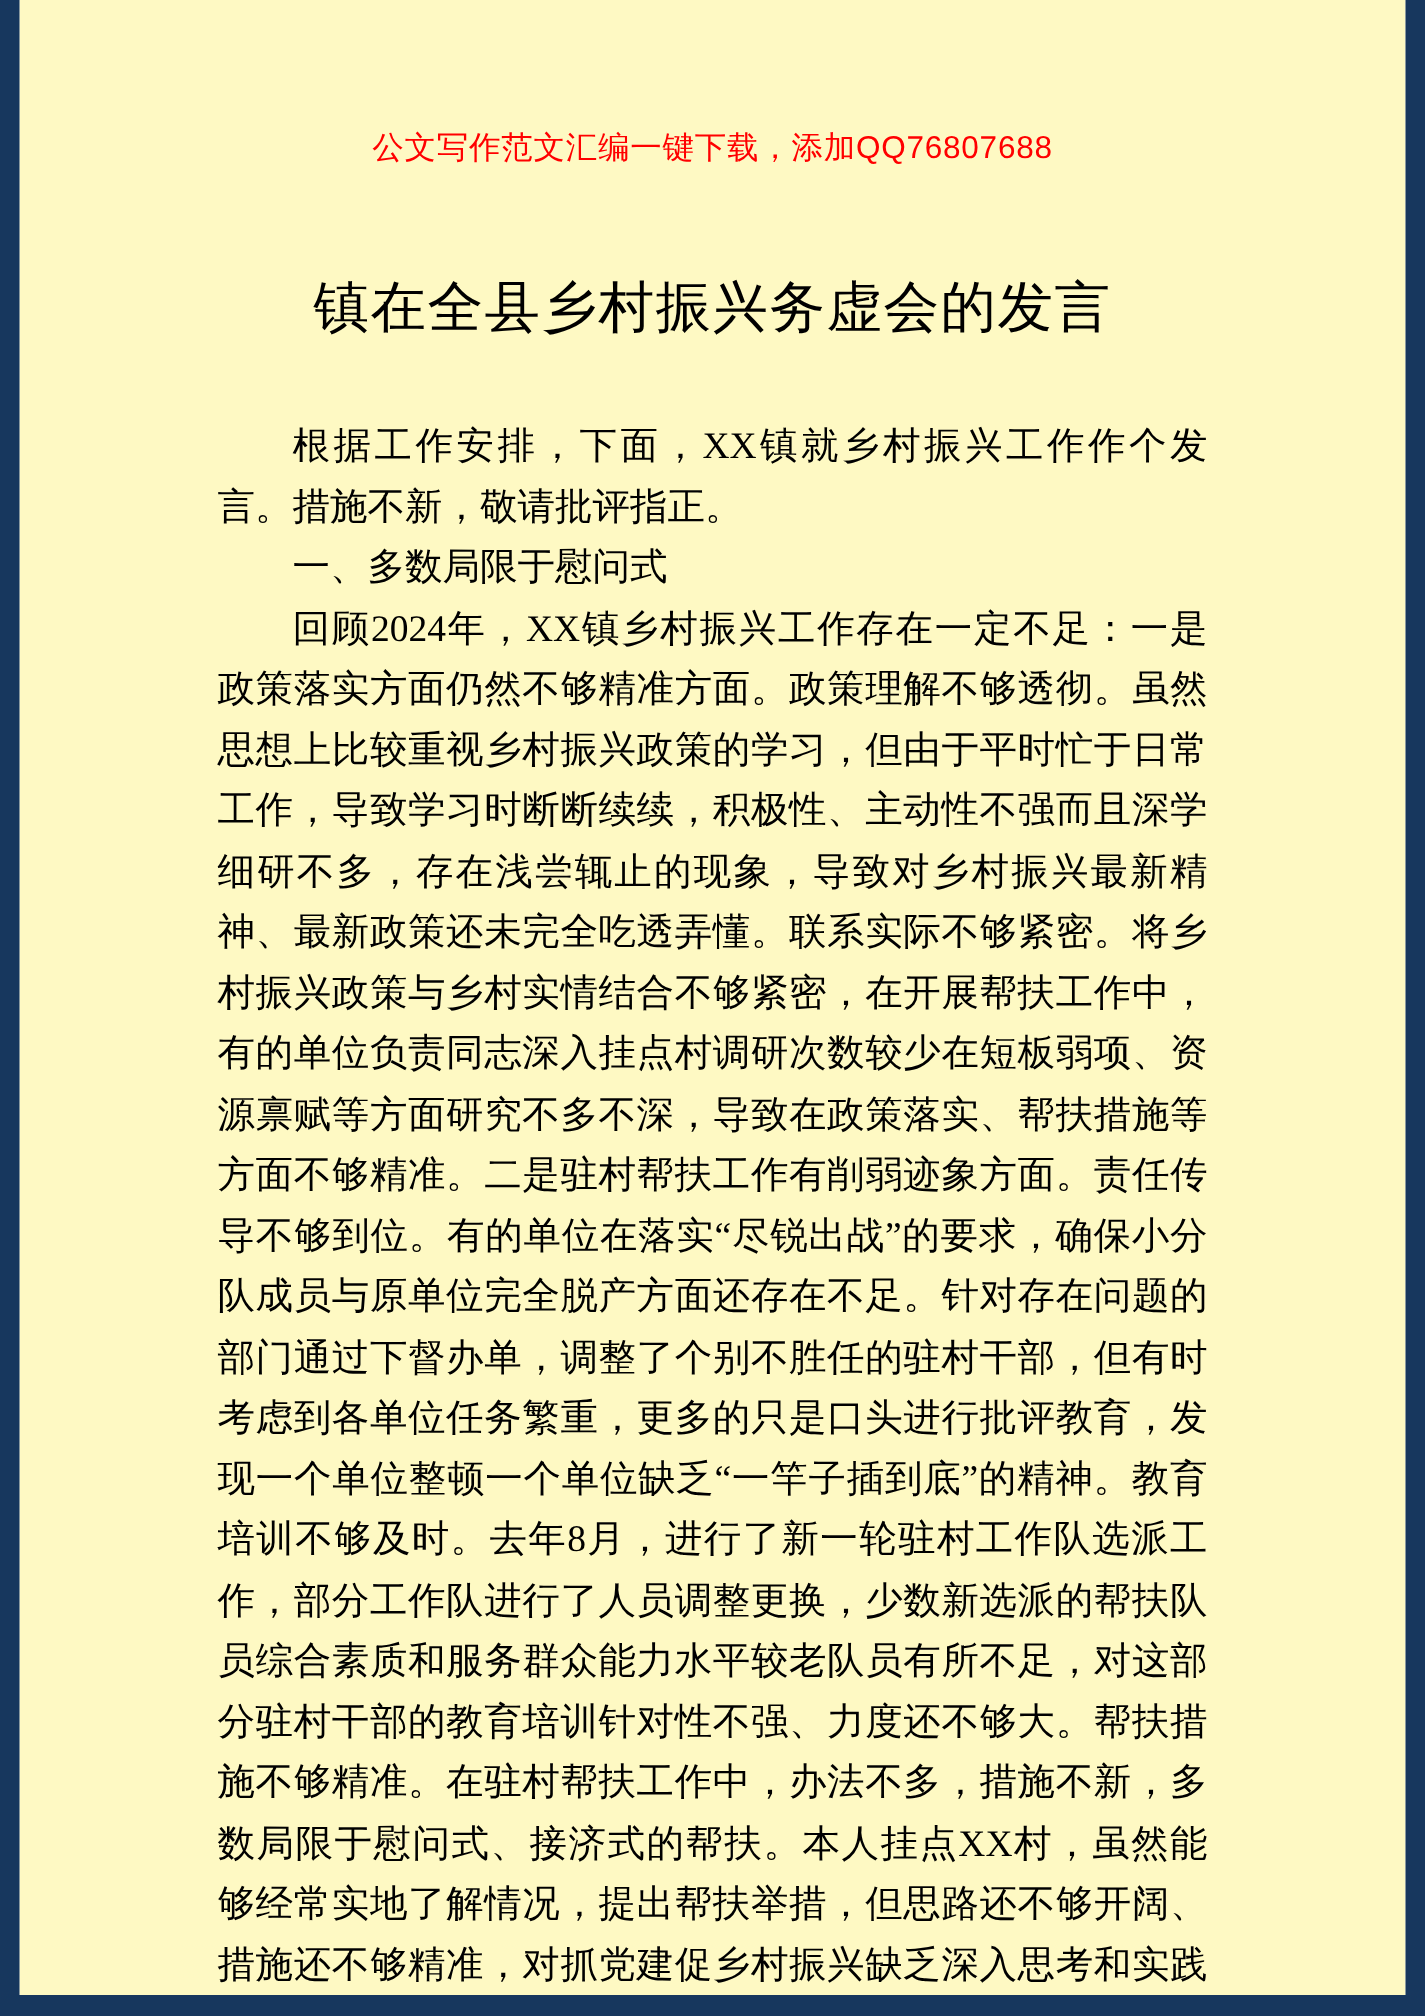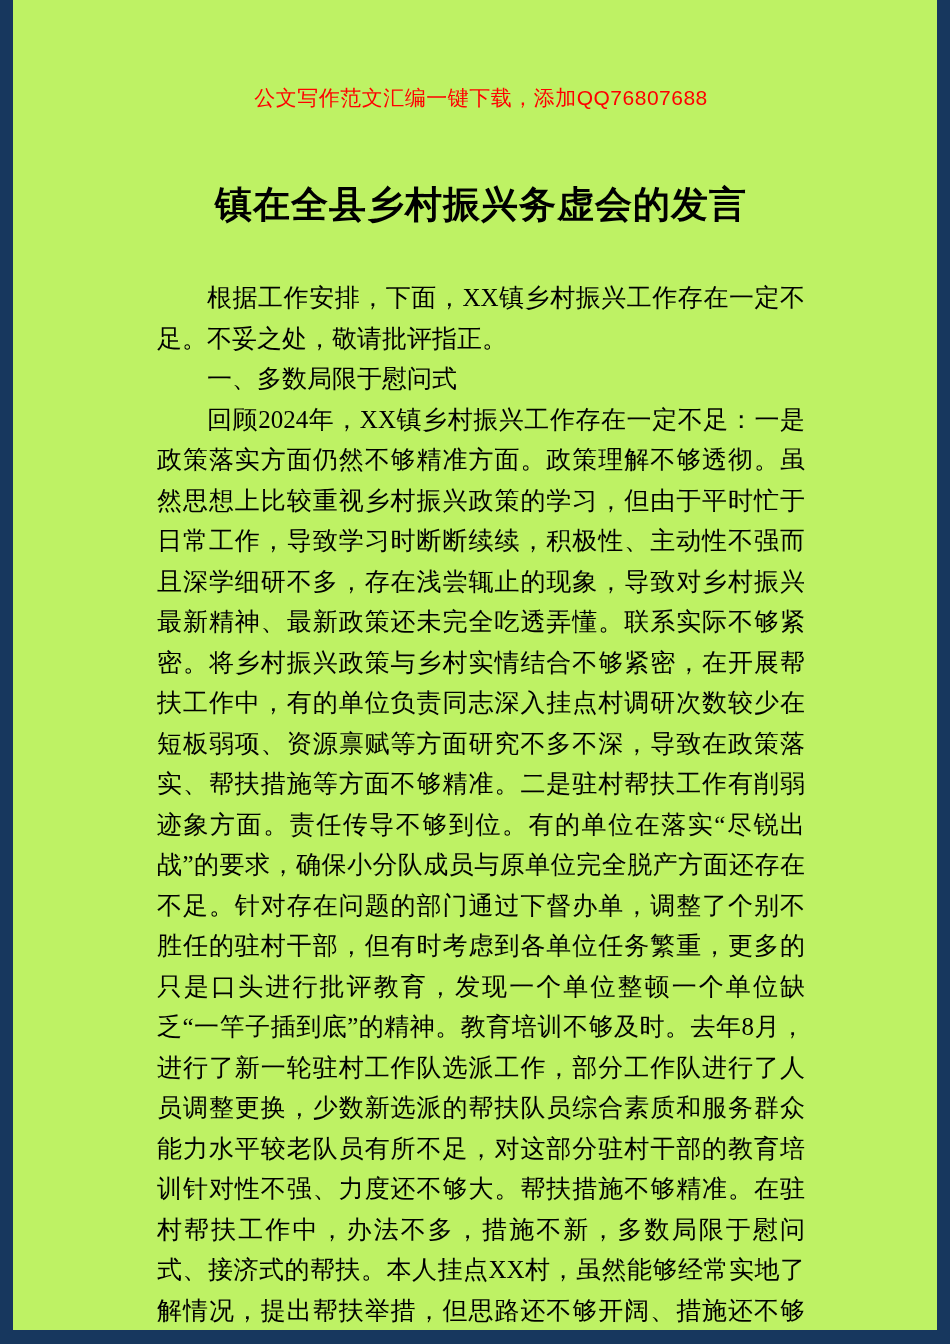--- a/index.html
+++ b/index.html
@@ -22,38 +22,37 @@
   .edge-left   { left: 0;  top: 0; width: 13px; height: 1344px; }
   .edge-right  { right: 0; top: 0; width: 13px; height: 1344px; }
   .edge-bottom { left: 0; bottom: 0; width: 950px; height: 14px; }
 
   .page-inner {
     position: absolute;
     left: 13px;
     right: 13px;
     top: 0;
     bottom: 14px;
-    background: #bef264;
-    padding-left: 12px;
+    background: #fef9c3;
   }
 
   .notice {
     margin-top: 84px;
     text-align: center;
     color: #ff0000;
     font-size: 21px;
     font-family: "Liberation Sans", "DejaVu Sans", sans-serif;
     letter-spacing: 0.5px;
   }
 
   .doc-title {
     margin: 68px 0 0 0;
     text-align: center;
     font-size: 37px;
-    font-weight: bold;
+    font-weight: normal;
     letter-spacing: 1px;
   }
 
   .doc-body {
     margin: 48px 132px 0 132px;
     font-size: 25px;
     line-height: 40.5px;
     text-align: justify;
     text-justify: inter-ideograph;
   }
@@ -67,21 +66,21 @@
 </head>
 <body>
 
 <div class="page-inner">
 
   <div class="notice">公文写作范文汇编一键下载，添加QQ76807688</div>
 
   <h1 class="doc-title">镇在全县乡村振兴务虚会的发言</h1>
 
   <div class="doc-body">
-    <p>根据工作安排，下面，XX镇乡村振兴工作存在一定不足。不妥之处，敬请批评指正。</p>
+    <p>根据工作安排，下面，XX镇就乡村振兴工作作个发言。措施不新，敬请批评指正。</p>
     <p>一、多数局限于慰问式</p>
     <p>回顾2024年，XX镇乡村振兴工作存在一定不足：一是政策落实方面仍然不够精准方面。政策理解不够透彻。虽然思想上比较重视乡村振兴政策的学习，但由于平时忙于日常工作，导致学习时断断续续，积极性、主动性不强而且深学细研不多，存在浅尝辄止的现象，导致对乡村振兴最新精神、最新政策还未完全吃透弄懂。联系实际不够紧密。将乡村振兴政策与乡村实情结合不够紧密，在开展帮扶工作中，有的单位负责同志深入挂点村调研次数较少在短板弱项、资源禀赋等方面研究不多不深，导致在政策落实、帮扶措施等方面不够精准。二是驻村帮扶工作有削弱迹象方面。责任传导不够到位。有的单位在落实“尽锐出战”的要求，确保小分队成员与原单位完全脱产方面还存在不足。针对存在问题的部门通过下督办单，调整了个别不胜任的驻村干部，但有时考虑到各单位任务繁重，更多的只是口头进行批评教育，发现一个单位整顿一个单位缺乏“一竿子插到底”的精神。教育培训不够及时。去年8月，进行了新一轮驻村工作队选派工作，部分工作队进行了人员调整更换，少数新选派的帮扶队员综合素质和服务群众能力水平较老队员有所不足，对这部分驻村干部的教育培训针对性不强、力度还不够大。帮扶措施不够精准。在驻村帮扶工作中，办法不多，措施不新，多数局限于慰问式、接济式的帮扶。本人挂点XX村，虽然能够经常实地了解情况，提出帮扶举措，但思路还不够开阔、措施还不够精准，对抓党建促乡村振兴缺乏深入思考和实践探索。</p>
   </div>
 
 </div>
 
 <div class="edge edge-left"></div>
 <div class="edge edge-right"></div>
 <div class="edge edge-bottom"></div>
 

